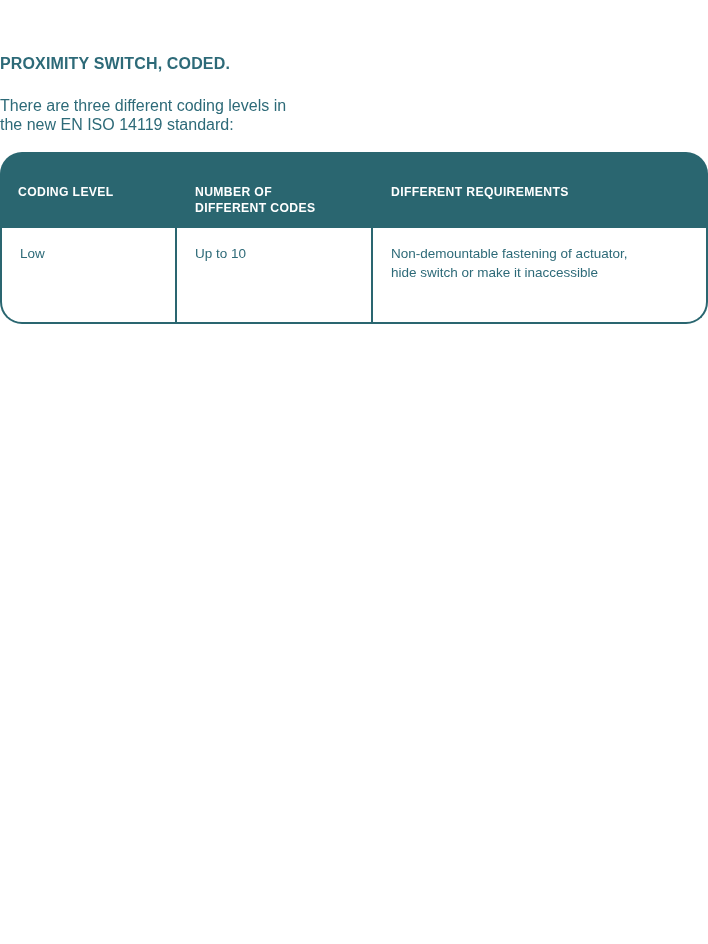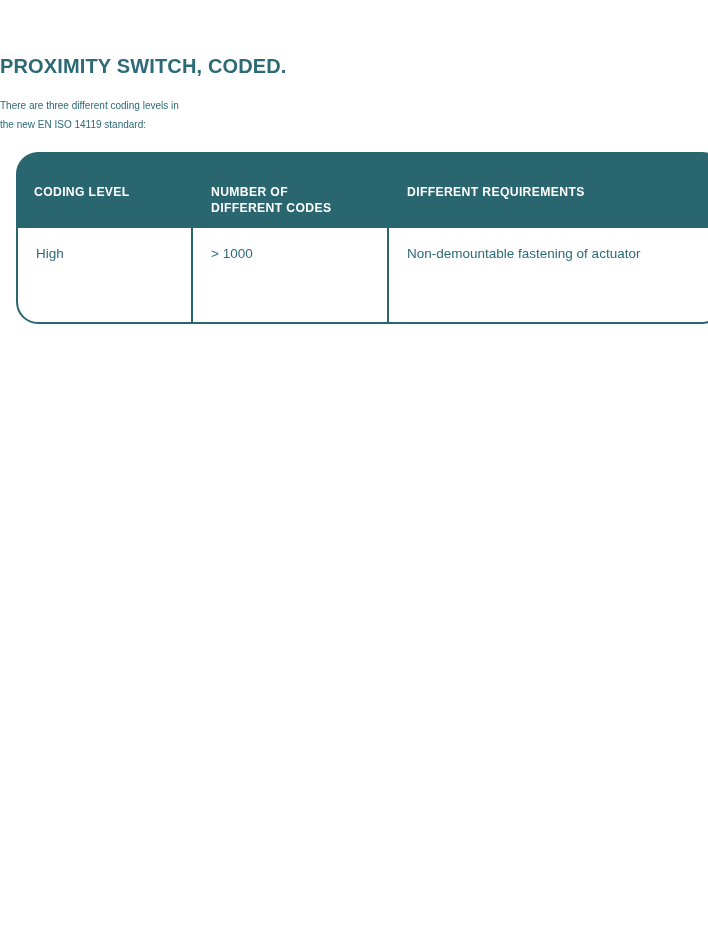--- a/index.html
+++ b/index.html
@@ -13,46 +13,45 @@
     font-family: "Liberation Sans", sans-serif;
     overflow: hidden;
     position: relative;
   }
 
   
   .page-title {
     position: absolute;
     left: 0px;
     top: 54px;
-    font-size: 20px;
+    font-size: 16px;
     font-weight: bold;
     letter-spacing: 0.15px;
     color: #2d6a78;
     line-height: 1.2;
     white-space: nowrap;
   }
   .page-subtitle {
     position: absolute;
     left: 0px;
     top: 96px;
-    font-size: 10px;
+    font-size: 16px;
     font-weight: normal;
     color: #2d6a78;
     line-height: 19px;
     white-space: pre-line;
   }
 
   
   .table-wrap {
     position: absolute;
     left: 0px;
     top: 152px;
     width: 708px;
     box-sizing: border-box;
-    padding-left: 16px;
   }
 
   .coding-table {
     width: 708px;
     border-collapse: separate;
     border-spacing: 0;
     table-layout: fixed;
   }
 
   
@@ -126,19 +125,20 @@
     <thead>
       <tr>
         <th class="col-level">CODING LEVEL</th>
         <th class="col-codes">NUMBER OF
 DIFFERENT CODES</th>
         <th class="col-req">DIFFERENT REQUIREMENTS</th>
       </tr>
     </thead>
     <tbody>
       <tr>
-        <td class="col-level">High</td>
-        <td class="col-codes">&gt; 1000</td>
-        <td class="col-req">Non-demountable fastening of actuator</td>
+        <td class="col-level">Low</td>
+        <td class="col-codes">Up to 10</td>
+        <td class="col-req">Non-demountable fastening of actuator,
+hide switch or make it inaccessible</td>
       </tr>
     </tbody>
   </table>
 </div>
 
 </body></html>

